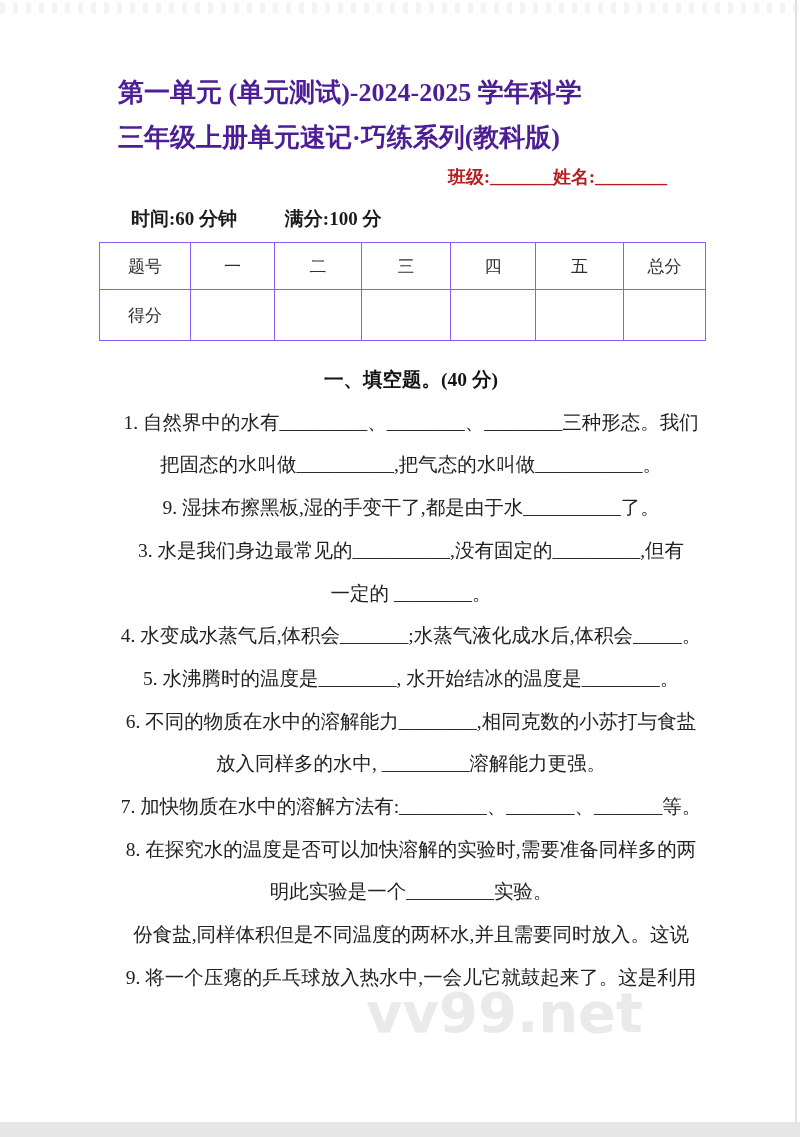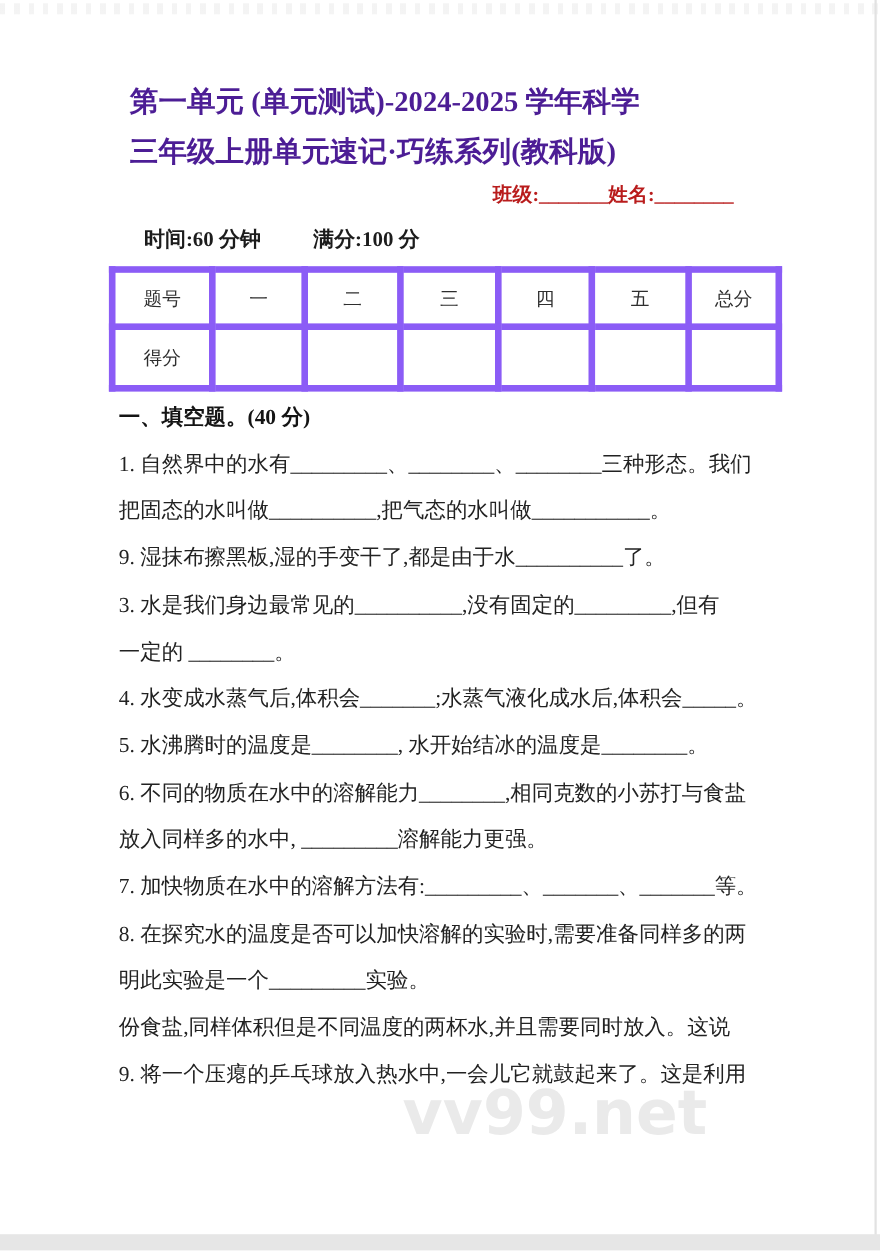--- a/index.html
+++ b/index.html
@@ -49,32 +49,32 @@
     padding-left:21px;
   }
   .time-line .gap{margin-left:43px;}
   table.score-table{
     position:absolute;top:242px;left:99px;
     border-collapse:collapse;table-layout:fixed;
     width:606px;
     font-size:17px;color:#2e2e2e;
   }
   table.score-table td{
-    border:6px solid #8b5cf6;
+    border:1px solid #8b5cf6;
     text-align:center;vertical-align:middle;
     padding:0;
   }
   table.score-table tr.hdr td{height:46px;}
   table.score-table tr.scr td{height:50px;}
   .body-text{
     position:absolute;top:359px;left:108px;width:606px;
     font-size:19.5px;line-height:42.7px;
     color:#222222;
   }
-  .body-text .line{white-space:nowrap;}
+  .body-text .line{white-space:nowrap;text-align:center;}
   .body-text .heading{font-weight:bold;color:#141414;}
 </style>
 </head>
 <body>
 
 <div class="page">
 
   <div class="top-edge"></div>
   <div class="right-edge"></div>
   <div class="bottom-strip"></div>

